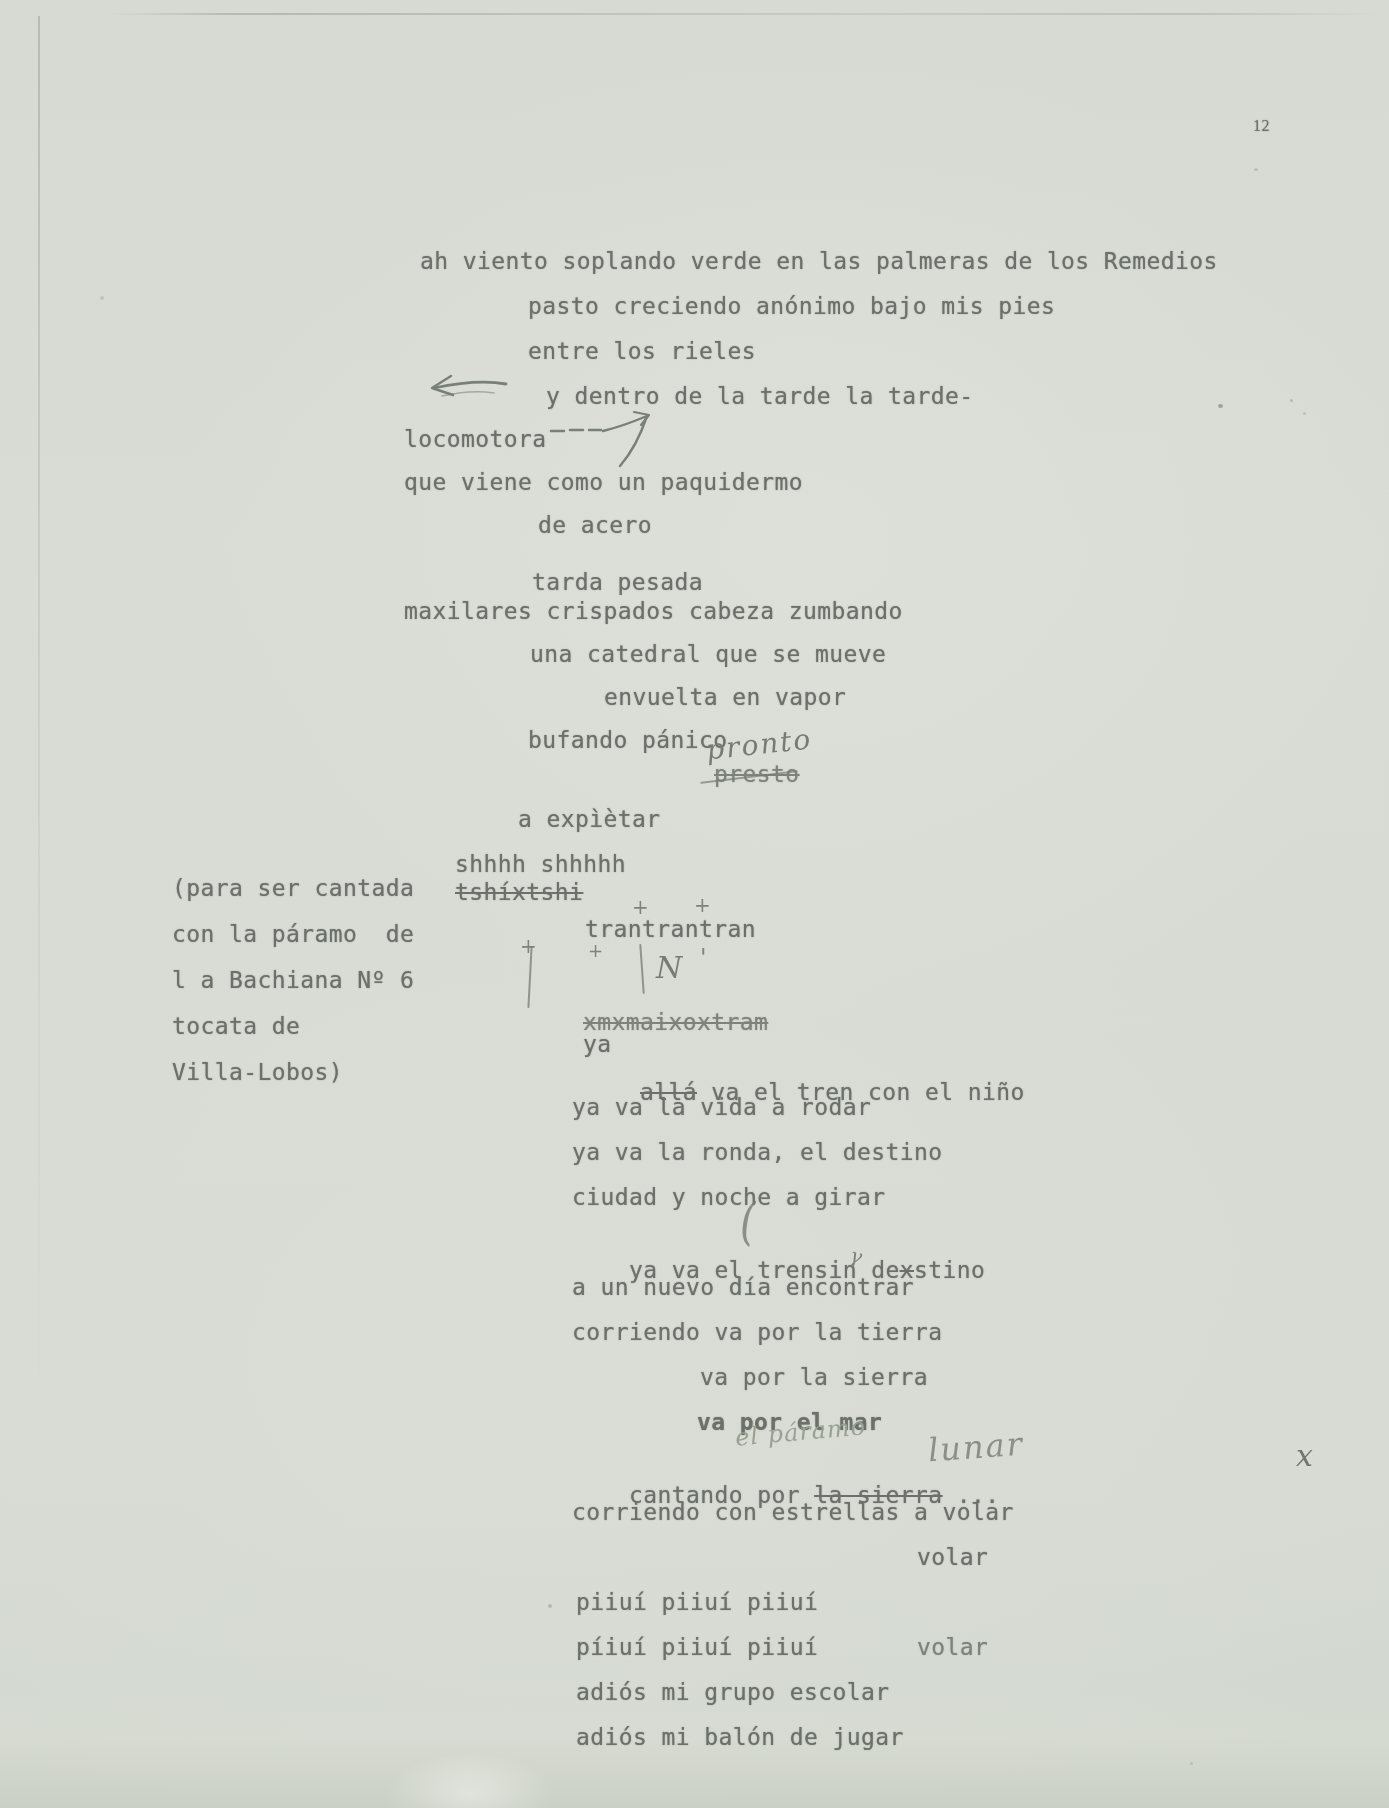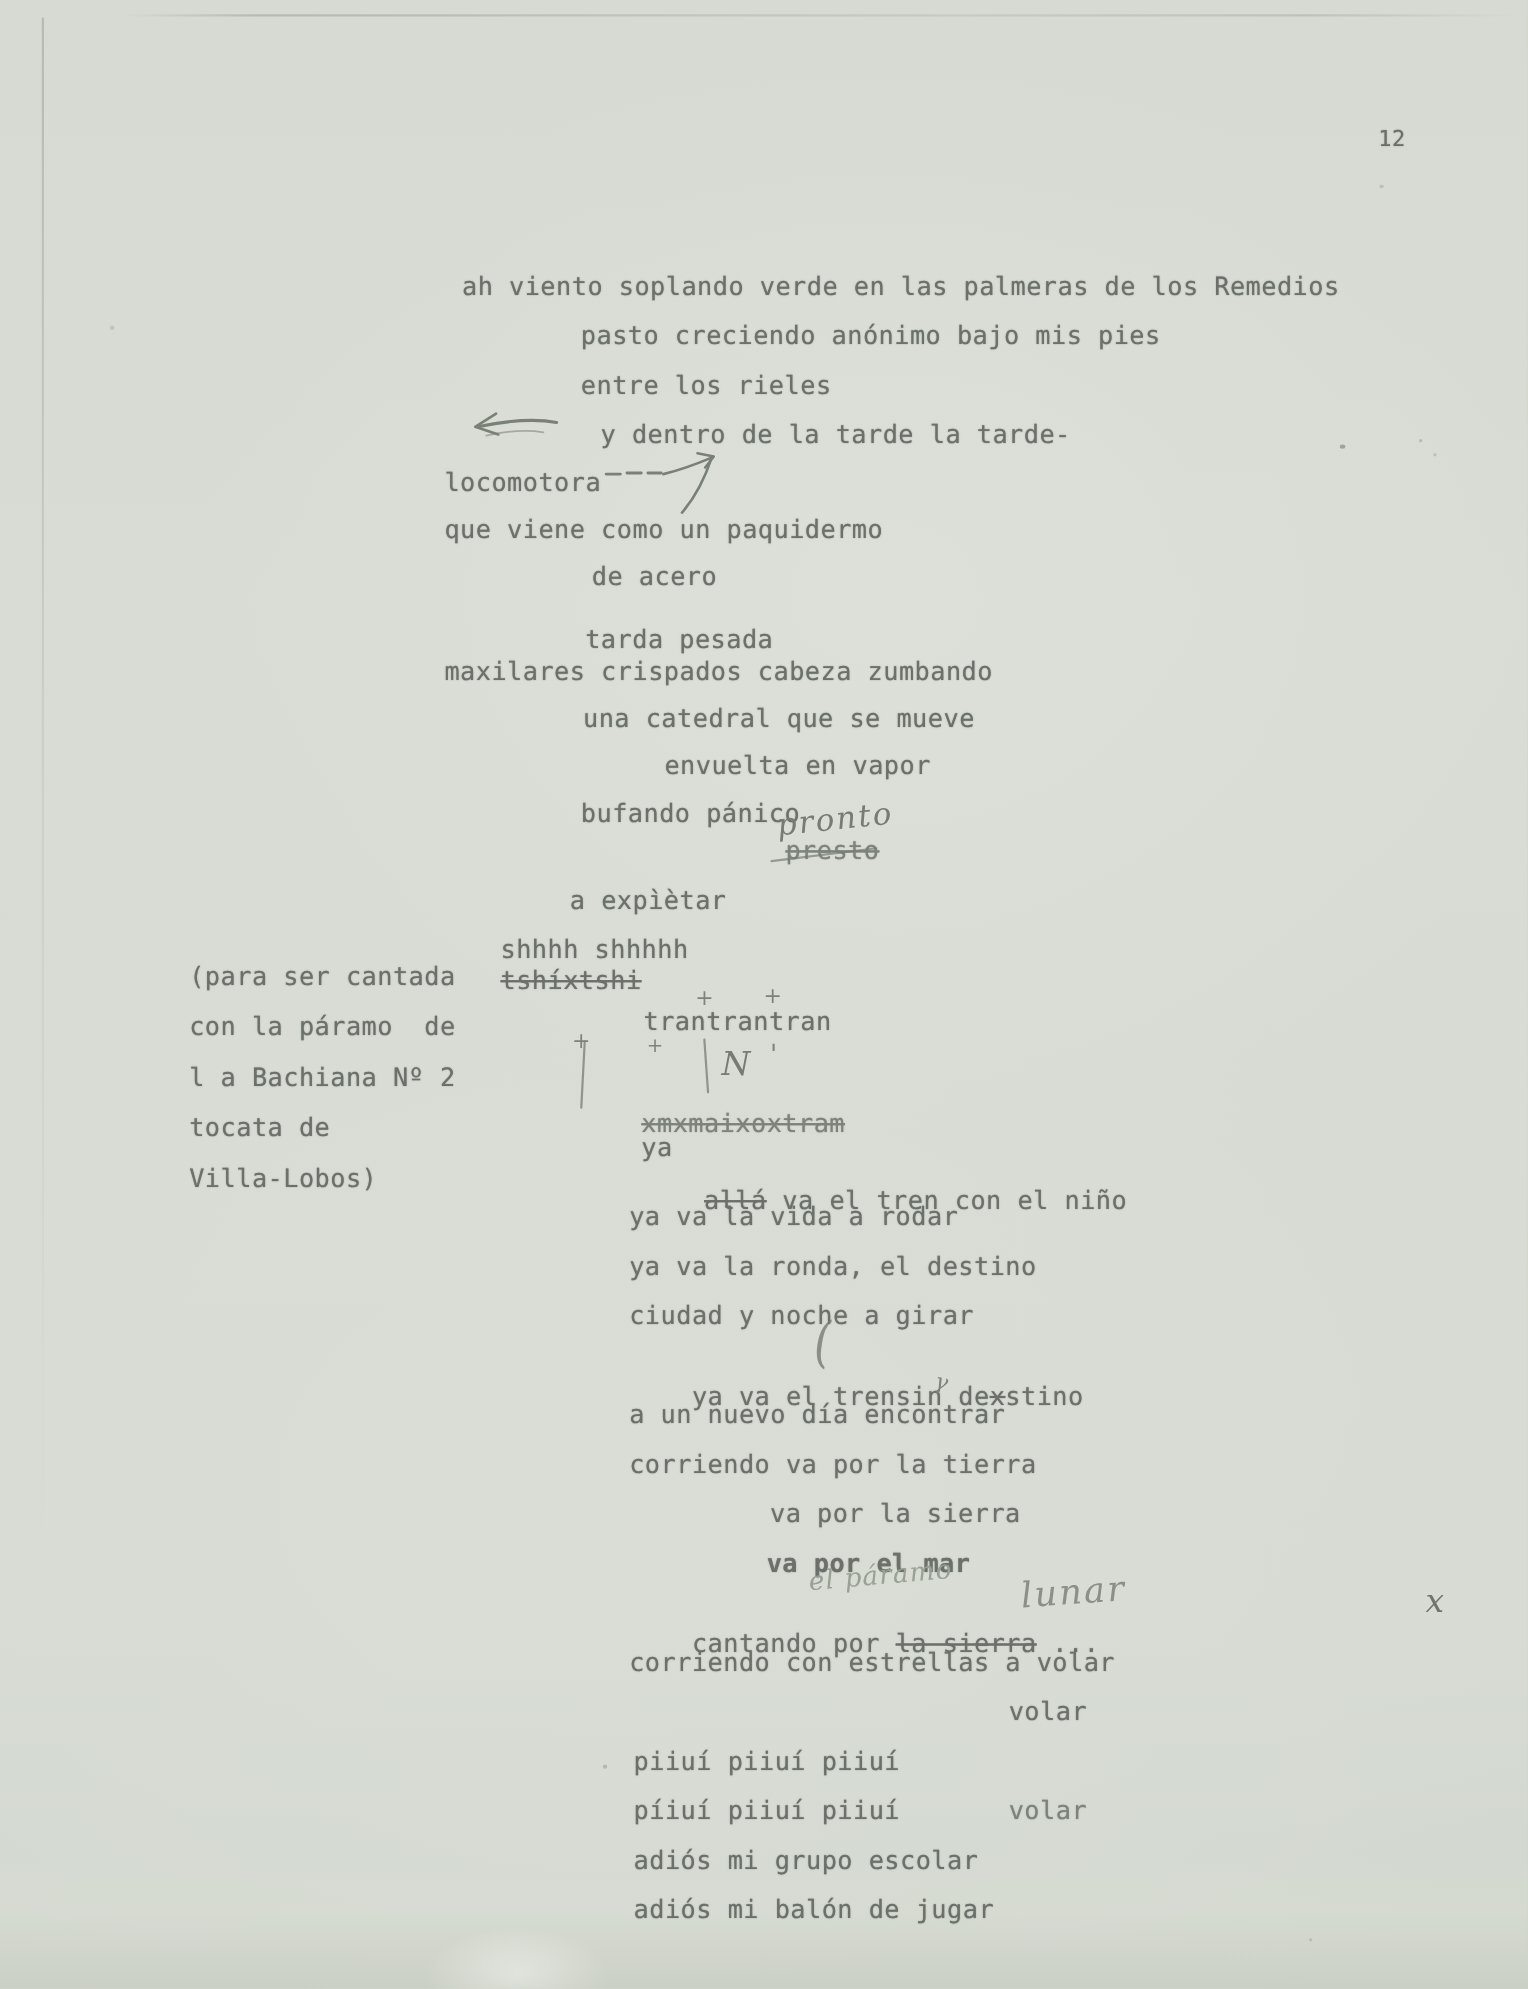--- a/index.html
+++ b/index.html
@@ -44,21 +44,21 @@
 </style>
 </head>
 <body>
 
 <div id="page">
 
   <div class="edge-top"></div>
   <div class="edge-left"></div>
   <div class="edge-bottom"></div>
 
-  <div class="typed" style="left:1253px;top:112px;font-size:20px;">12</div>
+  <div class="typed" style="left:1253px;top:112px;font-size:16px;font-family:Liberation Serif, serif;">12</div>
 
   <div class="typed" style="left:420px;top:247px;">ah viento soplando verde en las palmeras de los Remedios</div>
   <div class="typed" style="left:528px;top:292px;">pasto creciendo anónimo bajo mis pies</div>
   <div class="typed" style="left:528px;top:337px;">entre los rieles</div>
 
   <svg class="arrow" style="position:absolute;left:424px;top:370px;" width="86" height="36" viewBox="0 0 86 36">
     <path d="M82 14 C60 10 34 13 10 18" stroke-width="2.8"></path>
     <path d="M27 6 L8 18 L29 25" stroke-width="2.4"></path>
     <path d="M70 23 C52 20 36 22 18 26" stroke-width="1.6" opacity=".55"></path>
   </svg>
@@ -84,21 +84,21 @@
   <div class="hw" style="left:706px;top:728px;font-size:28px;letter-spacing:2px;transform:rotate(-6deg);color:#767c72;">pronto</div>
   <div class="typed struck t-light" style="left:714px;top:760px;">presto</div>
   <div class="hline" style="left:700px;top:776px;width:98px;transform:rotate(-7deg);"></div>
 
   <div class="typed" style="left:518px;top:805px;">a expìètar</div>
   <div class="typed" style="left:455px;top:850px;">shhhh shhhhh</div>
   <div class="typed struck" style="left:455px;top:878px;">tshíxtshi</div>
 
   <div class="typed" style="left:172px;top:874px;">(para ser cantada</div>
   <div class="typed" style="left:172px;top:920px;">con la páramo  de</div>
-  <div class="typed" style="left:172px;top:966px;">l a Bachiana Nº 2</div>
+  <div class="typed" style="left:172px;top:966px;">l a Bachiana Nº 6</div>
   <div class="typed" style="left:172px;top:1012px;">tocata de</div>
   <div class="typed" style="left:172px;top:1058px;">Villa-Lobos)</div>
 
   <div class="typed" style="left:585px;top:915px;">trantrantran</div>
   <div class="hw" style="left:632px;top:895px;font-size:20px;">+</div>
   <div class="hw" style="left:694px;top:893px;font-size:20px;">+</div>
 
   <div class="hw" style="left:520px;top:934px;font-size:20px;">+</div>
   <div class="hstroke" style="left:529px;top:946px;height:62px;transform:rotate(3deg);"></div>
   <div class="hw" style="left:588px;top:940px;font-size:18px;">+</div>

